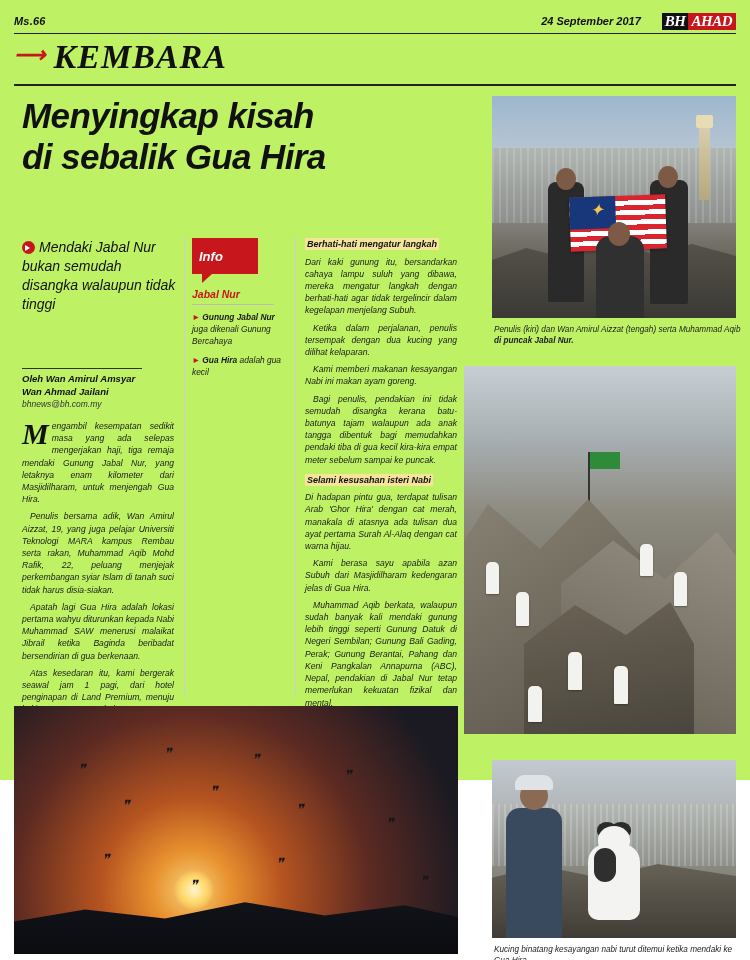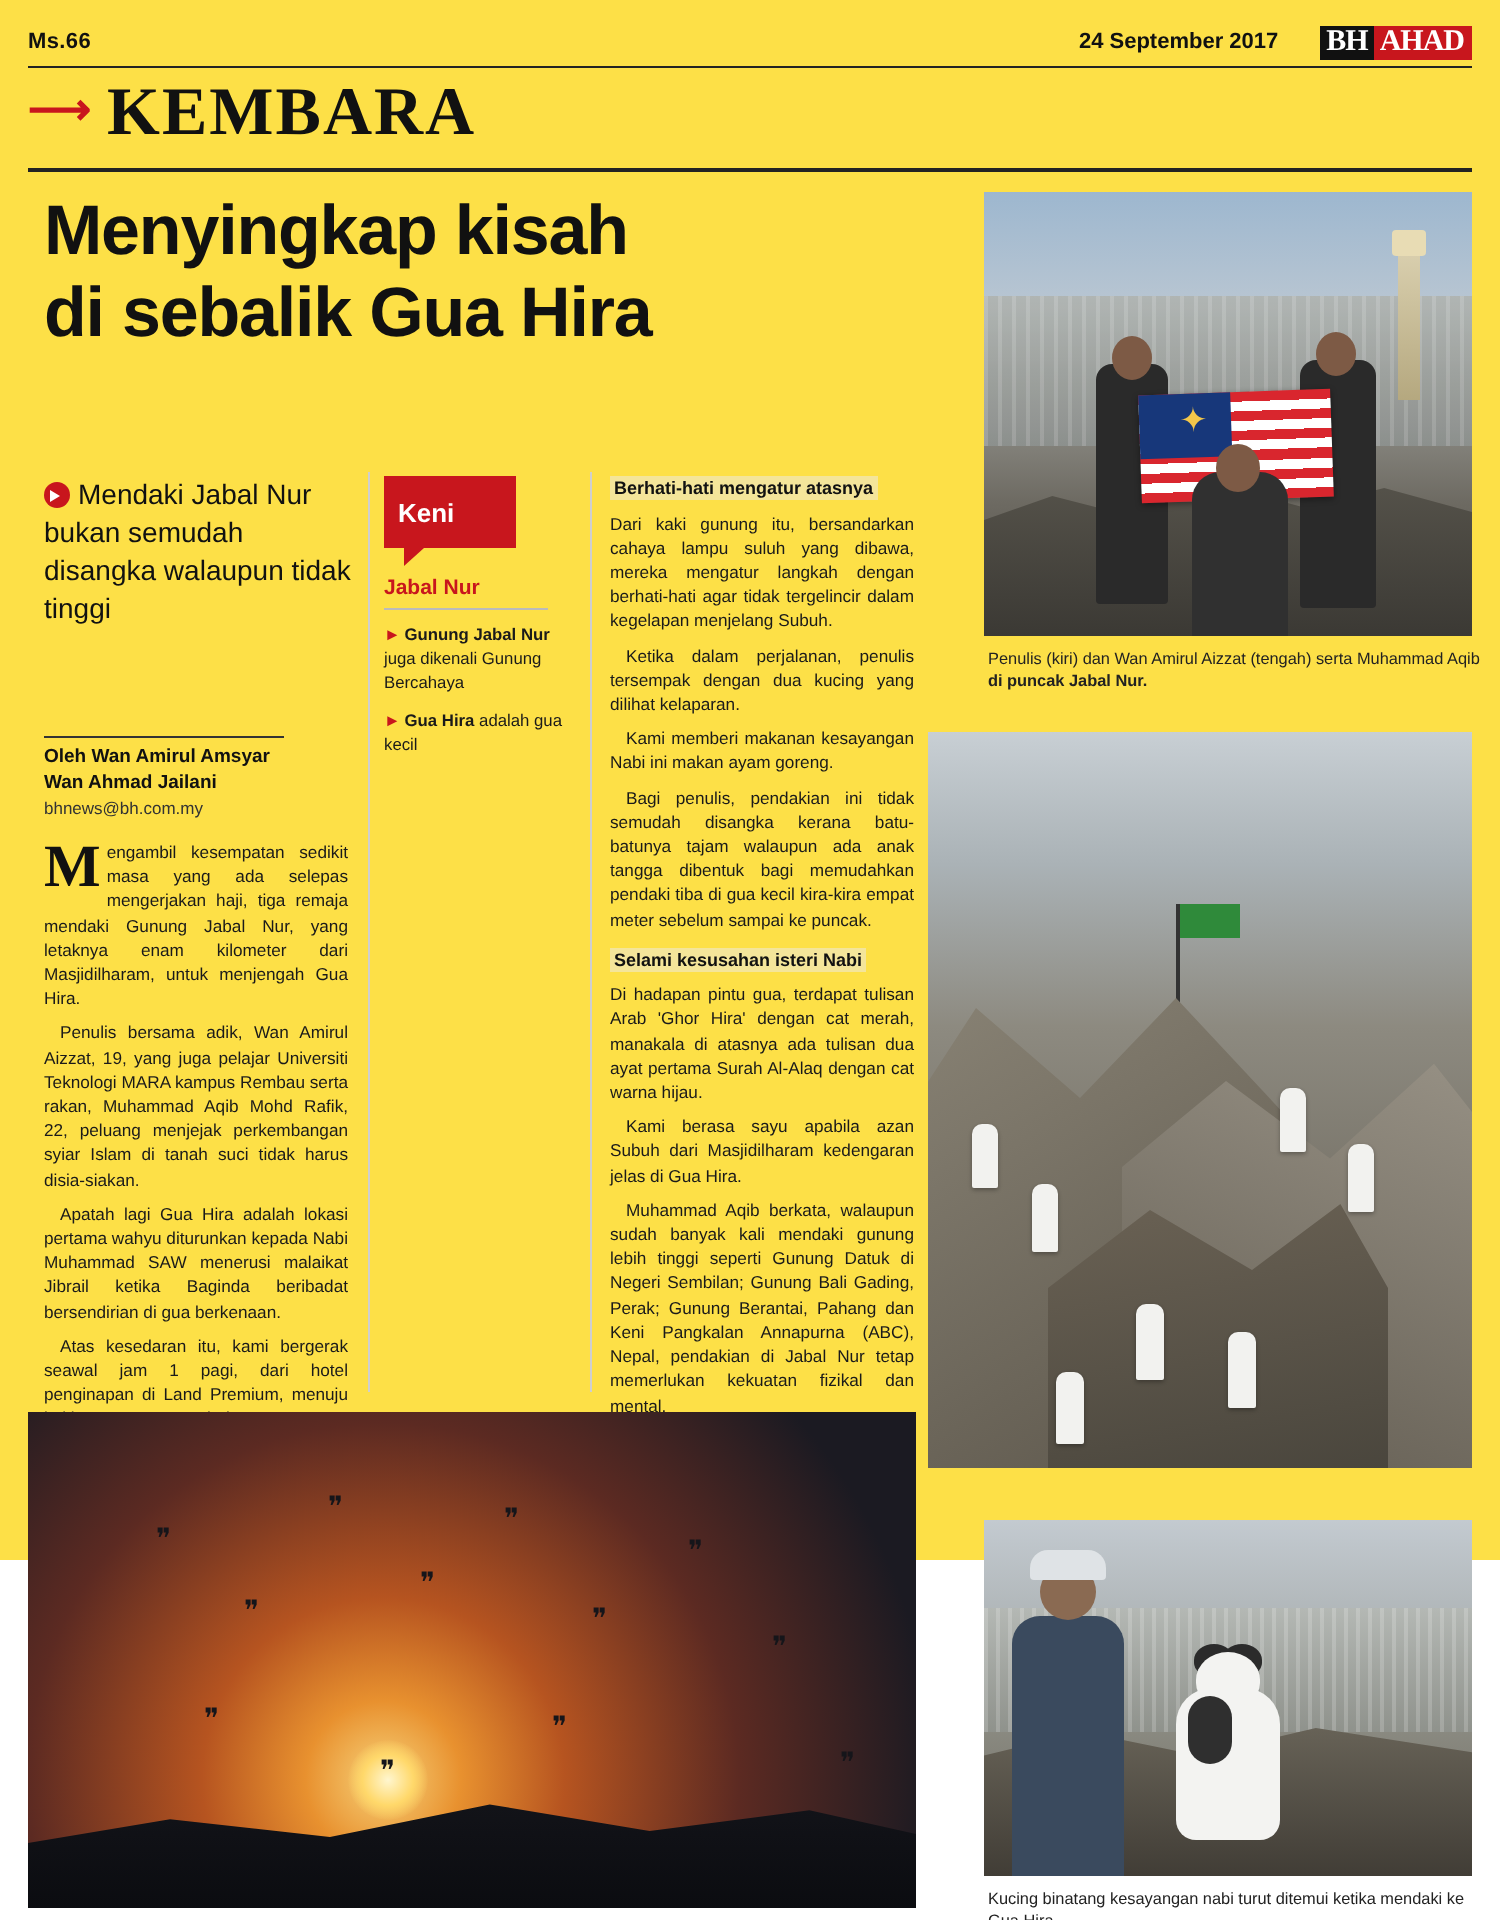--- a/index.html
+++ b/index.html
@@ -12,22 +12,23 @@
     height: 960px;
     font-family: "Liberation Sans", sans-serif;
     color: #111;
     overflow: hidden;
     position: relative;
   }
   .page {
     position: relative;
     width: 750px;
     height: 780px;
-    background: #fde047;
+    background: #bef264;
     box-sizing: border-box;
+    font-style: italic;
   }
 
   
   .masthead {
     position: absolute;
     left: 14px;
     top: 8px;
     width: 722px;
     height: 26px;
     display: flex;
@@ -516,36 +517,36 @@
   <div class="vrule" style="left:295px; top:236px; height:460px;"></div>
 
   <div class="col" id="col1">
     <p class="first"><span class="dropcap">M</span><span>engambil kesempatan sedikit masa yang ada selepas mengerjakan haji, tiga remaja mendaki Gunung Jabal Nur, yang letaknya enam kilometer dari Masjidilharam, untuk menjengah Gua Hira.</span></p>
     <p><span>Penulis bersama adik, Wan Amirul Aizzat, 19, yang juga pelajar Universiti Teknologi MARA kampus Rembau serta rakan, Muhammad Aqib Mohd Rafik, 22, peluang menjejak perkembangan syiar Islam di tanah suci tidak harus disia-siakan.</span></p>
     <p><span>Apatah lagi Gua Hira adalah lokasi pertama wahyu diturunkan kepada Nabi Muhammad SAW menerusi malaikat Jibrail ketika Baginda beribadat bersendirian di gua berkenaan.</span></p>
     <p><span>Atas kesedaran itu, kami bergerak seawal jam 1 pagi, dari hotel penginapan di Land Premium, menuju kaki Gunung Jabal Nur yang mempunyai ketinggian 642 meter.</span></p>
   </div>
 
   <div class="infobox">
-    <div class="info-tag">Keni</div>
+    <div class="info-tag">Info</div>
     <div class="info-sub">Jabal Nur</div>
     <div class="info-rule"></div>
 
     <div class="info-item">
       <span class="bullet">►</span><span class="lbl">Gunung Jabal Nur</span>
       <span>juga dikenali Gunung Bercahaya</span>
     </div>
     <div class="info-item">
       <span class="bullet">►</span><span class="lbl">Gua Hira</span>
       <span>adalah gua kecil</span>
     </div>
   </div>
 
   <div class="col" id="col2">
-    <div class="subhead-wrap"><span class="subhead">Berhati-hati mengatur atasnya</span></div>
+    <div class="subhead-wrap"><span class="subhead">Berhati-hati mengatur langkah</span></div>
     <p class="first"><span>Dari kaki gunung itu, bersandarkan cahaya lampu suluh yang dibawa, mereka mengatur langkah dengan berhati-hati agar tidak tergelincir dalam kegelapan menjelang Subuh.</span></p>
     <p><span>Ketika dalam perjalanan, penulis tersempak dengan dua kucing yang dilihat kelaparan.</span></p>
     <p><span>Kami memberi makanan kesayangan Nabi ini makan ayam goreng.</span></p>
     <p><span>Bagi penulis, pendakian ini tidak semudah disangka kerana batu-batunya tajam walaupun ada anak tangga dibentuk bagi memudahkan pendaki tiba di gua kecil kira-kira empat meter sebelum sampai ke puncak.</span></p>
 
     <div class="subhead-wrap spaced"><span class="subhead">Selami kesusahan isteri Nabi</span></div>
     <p class="first"><span>Di hadapan pintu gua, terdapat tulisan Arab 'Ghor Hira' dengan cat merah, manakala di atasnya ada tulisan dua ayat pertama Surah Al-Alaq dengan cat warna hijau.</span></p>
     <p><span>Kami berasa sayu apabila azan Subuh dari Masjidilharam kedengaran jelas di Gua Hira.</span></p>
     <p><span>Muhammad Aqib berkata, walaupun sudah banyak kali mendaki gunung lebih tinggi seperti Gunung Datuk di Negeri Sembilan; Gunung Bali Gading, Perak; Gunung Berantai, Pahang dan Keni Pangkalan Annapurna (ABC), Nepal, pendakian di Jabal Nur tetap memerlukan kekuatan fizikal dan mental.</span></p>
     <p><span>Selepas solat Subuh di ruang sempit berhampiran gua, kami turun dari Jabal Nur dengan selamat.</span></p>

